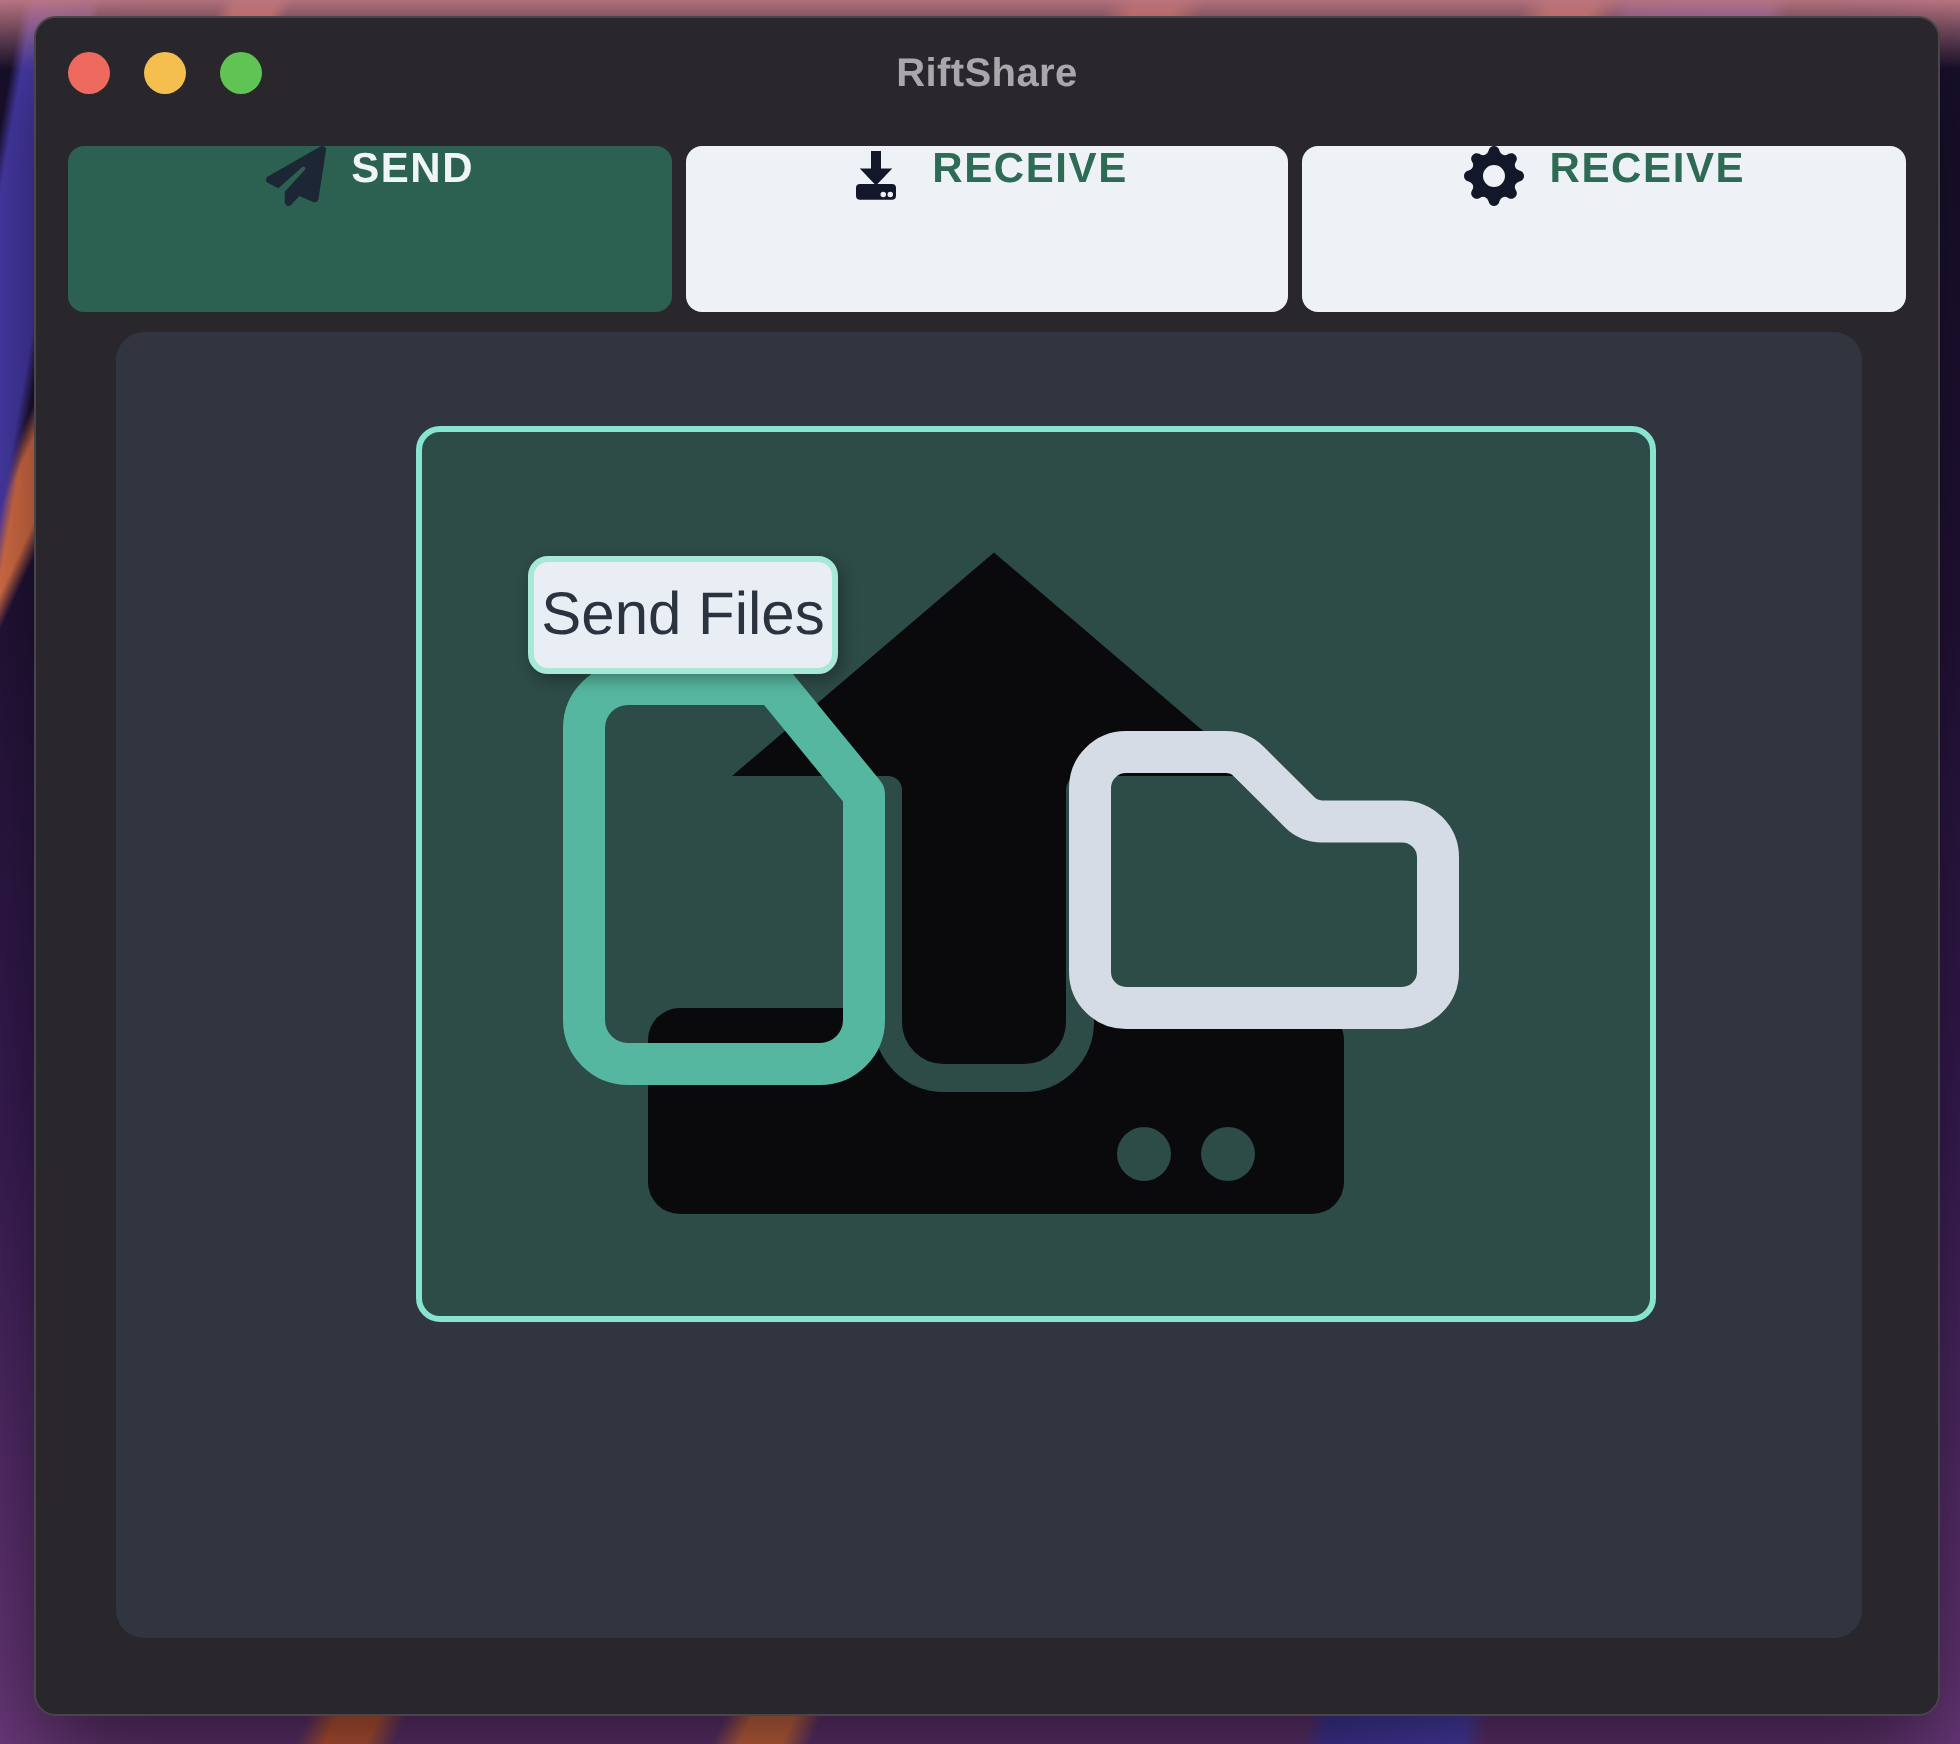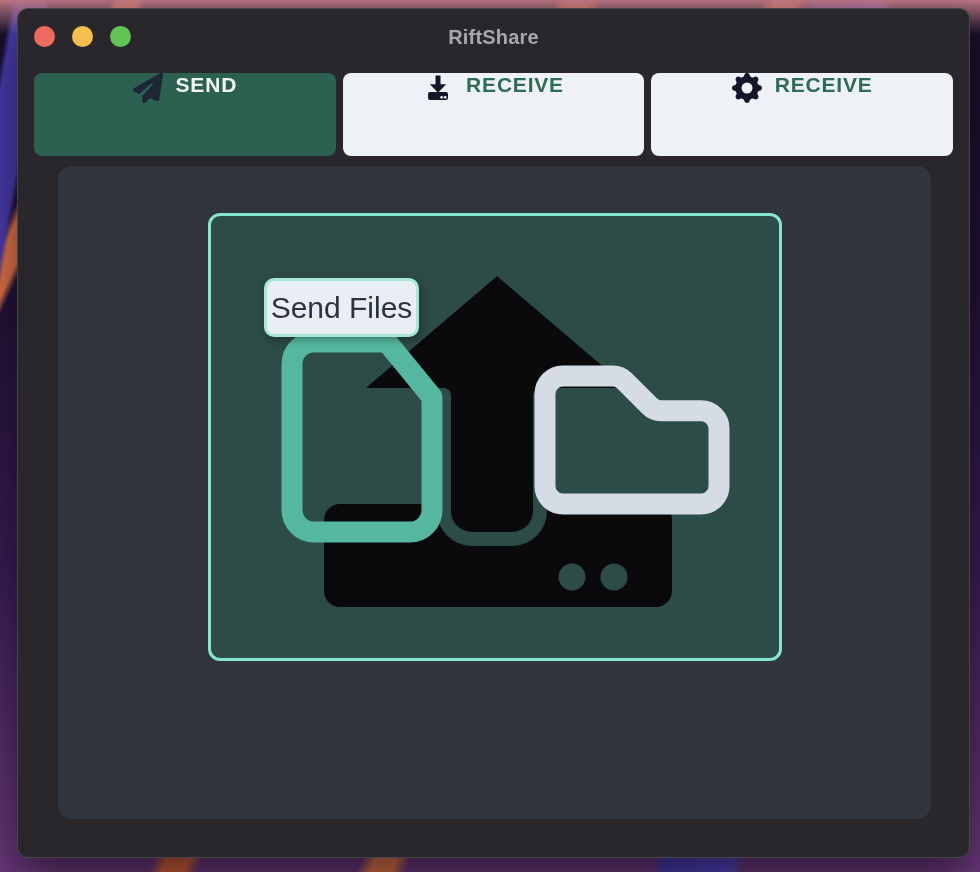--- a/index.html
+++ b/index.html
@@ -40,21 +40,21 @@
   .tab .ticon{ width:30px; height:30px; display:block; }
   .tab .ticon svg{ width:100%; height:100%; display:block; }
   .tab.active{ background:#2c6152; color:#eff5f4; }
 
   
   .content{
     position:relative; margin:10px 38px 0 40px; height:653px;
     background:#313540; border-radius:14px;
   }
   .dropzone{
-    position:absolute; left:150px; top:47px; width:574px; height:448px;
+    position:absolute; left:150px; top:47px; width:620px; height:448px;
     background:#2d4b47; border:3px solid #87e4ce; border-radius:12px; cursor:pointer;
   }
   .dz-art{ position:absolute; left:0; top:0; width:568px; height:442px; }
   .badge{
     position:absolute; left:53px; top:62px; width:155px; height:59px;
     background:#e9edf4; border:3px solid #a7e9d6; border-radius:10px;
     display:flex; align-items:center; justify-content:center;
     font-size:30px; color:#2b3340; box-shadow:2px 3px 8px rgba(0,0,0,.3);
   }
 </style>

